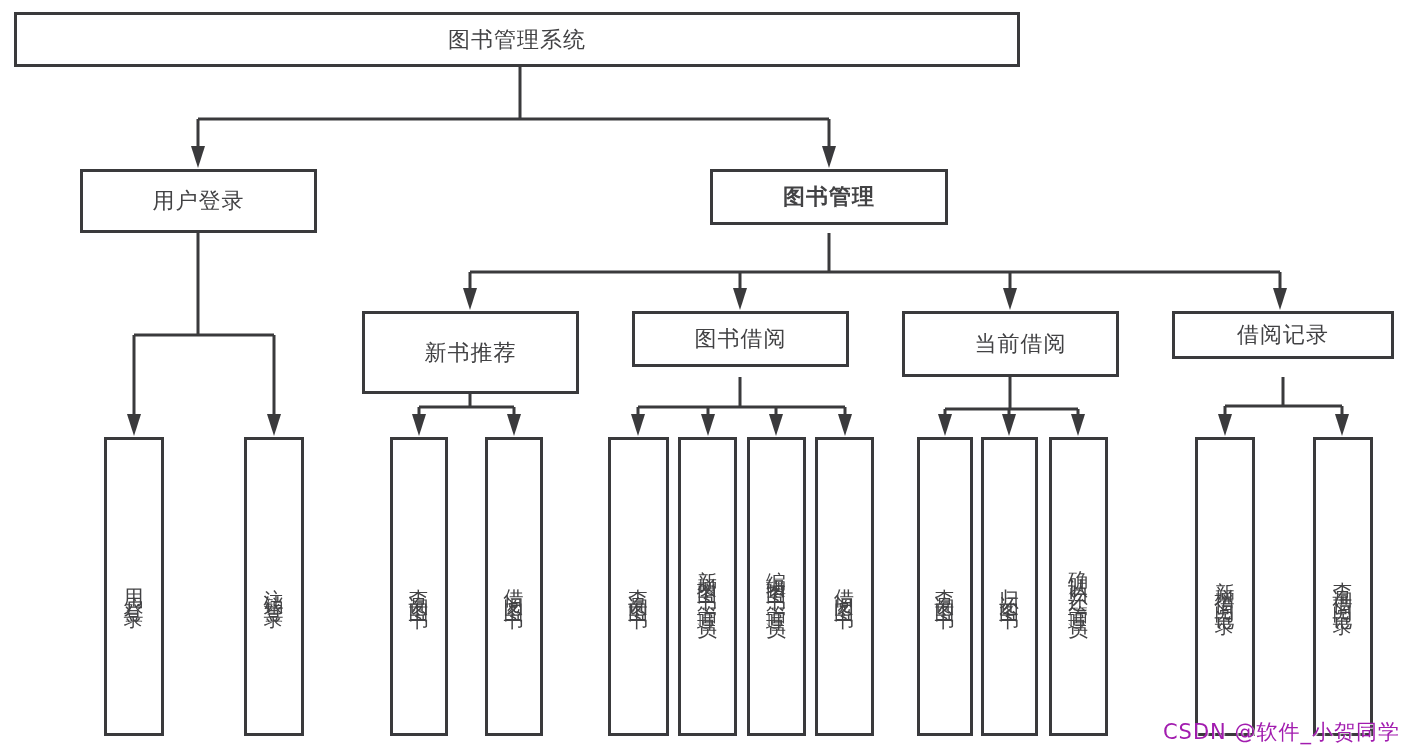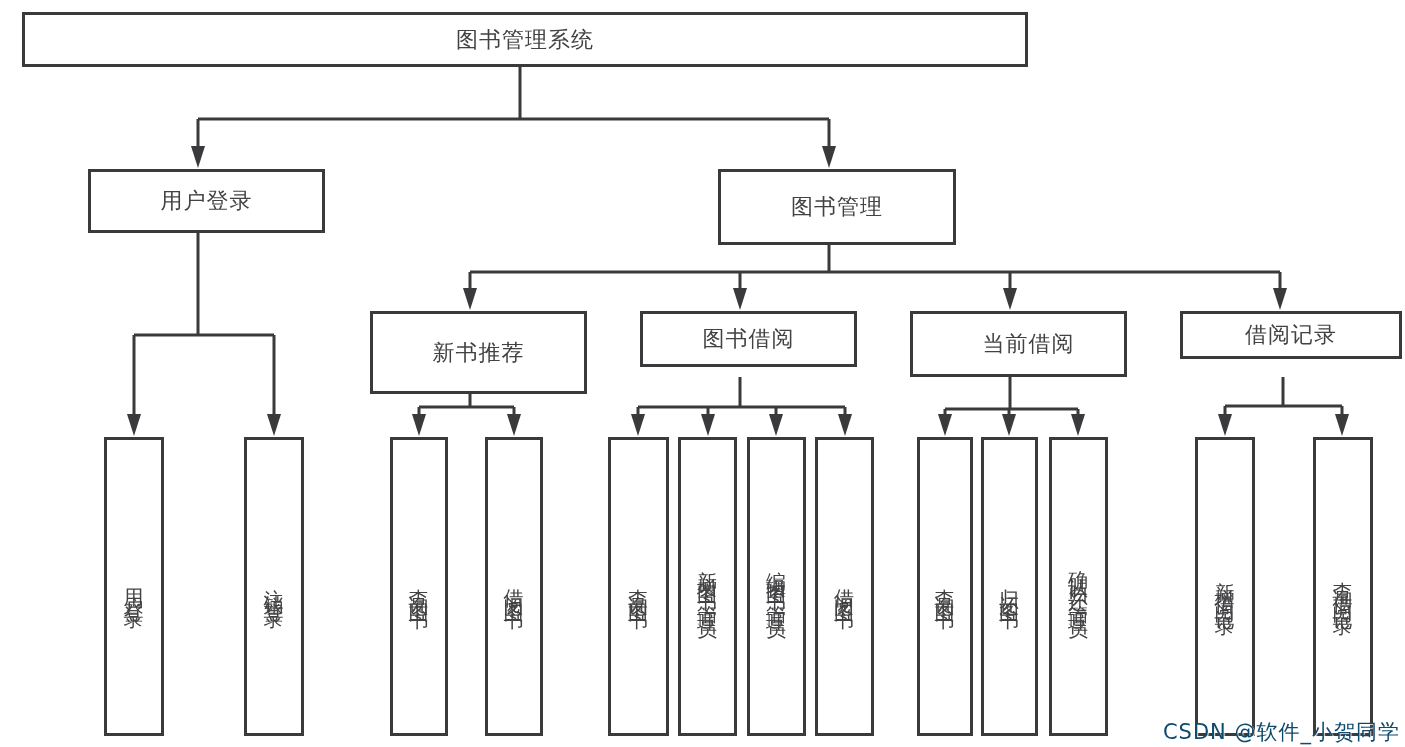--- a/index.html
+++ b/index.html
@@ -5,28 +5,28 @@
   html,body{margin:0;padding:0;background:#fff;}
   .canvas{
     position:relative;width:1405px;height:747px;background:#ffffff;overflow:hidden;
     font-family:"DejaVu Sans","Liberation Sans",sans-serif;color:#424244;
   }
   svg.wires{position:absolute;left:0;top:0;width:1405px;height:747px;z-index:1;}
   .node{
     position:absolute;box-sizing:border-box;border:3px solid #3a3a3c;background:#ffffff;
     display:flex;align-items:center;justify-content:center;z-index:2;
   }
-  .node.h{font-size:22px;letter-spacing:1px;margin-left:8px;}
+  .node.h{font-size:22px;letter-spacing:1px;}
   .node.v{font-size:20px;}
   .node.v .vtxt{
     writing-mode:vertical-rl;text-orientation:mixed;letter-spacing:7px;line-height:1;
     max-height:290px;
   }
   .watermark{
-    position:absolute;right:5px;bottom:1px;z-index:3;font-size:21px;color:#0c4a6e;
+    position:absolute;right:5px;bottom:1px;z-index:3;font-size:21px;color:#a21caf;
     text-shadow:1px 1px 1px rgba(255,255,255,0.9);letter-spacing:1px;white-space:nowrap;
   }
 </style>
 </head>
 <body>
 
 <div class="canvas">
 
   <svg class="wires" viewBox="0 0 1405 747" xmlns="http://www.w3.org/2000/svg" stroke="#3a3a3c" stroke-width="3" fill="#3a3a3c">
 
@@ -71,21 +71,21 @@
     <polygon points="1335,414 1349,414 1342,436" stroke="none"></polygon>
   </svg>
 
   <div class="node h" style="left:14px;top:12px;width:1006px;height:55px;">
     <span>图书管理系统</span>
   </div>
 
   <div class="node h" style="left:80px;top:169px;width:237px;height:64px;">
     <span>用户登录</span>
   </div>
-  <div class="node h" style="left:710px;top:169px;width:238px;height:76px;">
+  <div class="node h" style="left:710px;top:169px;width:238px;height:56px;font-weight:bold;">
     <span>图书管理</span>
   </div>
 
   <div class="node h" style="left:362px;top:311px;width:217px;height:83px;text-align:center;">
     <span>新书推荐</span>
   </div>
   <div class="node h" style="left:632px;top:311px;width:217px;height:56px;">
     <span>图书借阅</span>
   </div>
   <div class="node h" style="left:902px;top:311px;width:217px;height:66px;padding-left:20px;">

